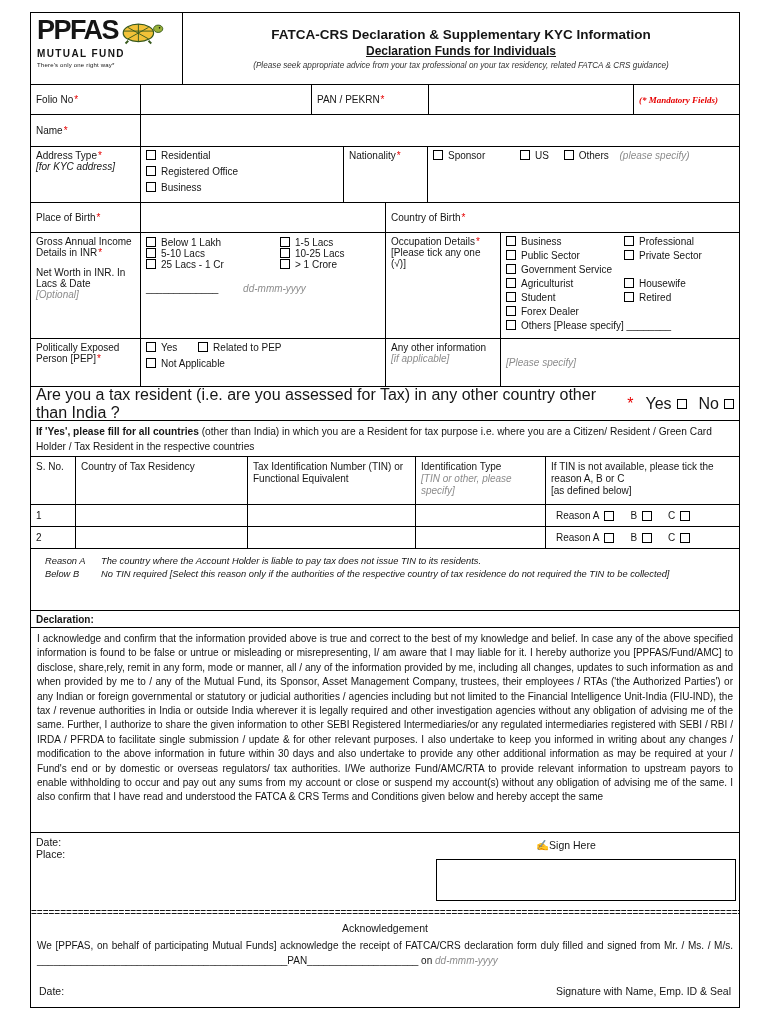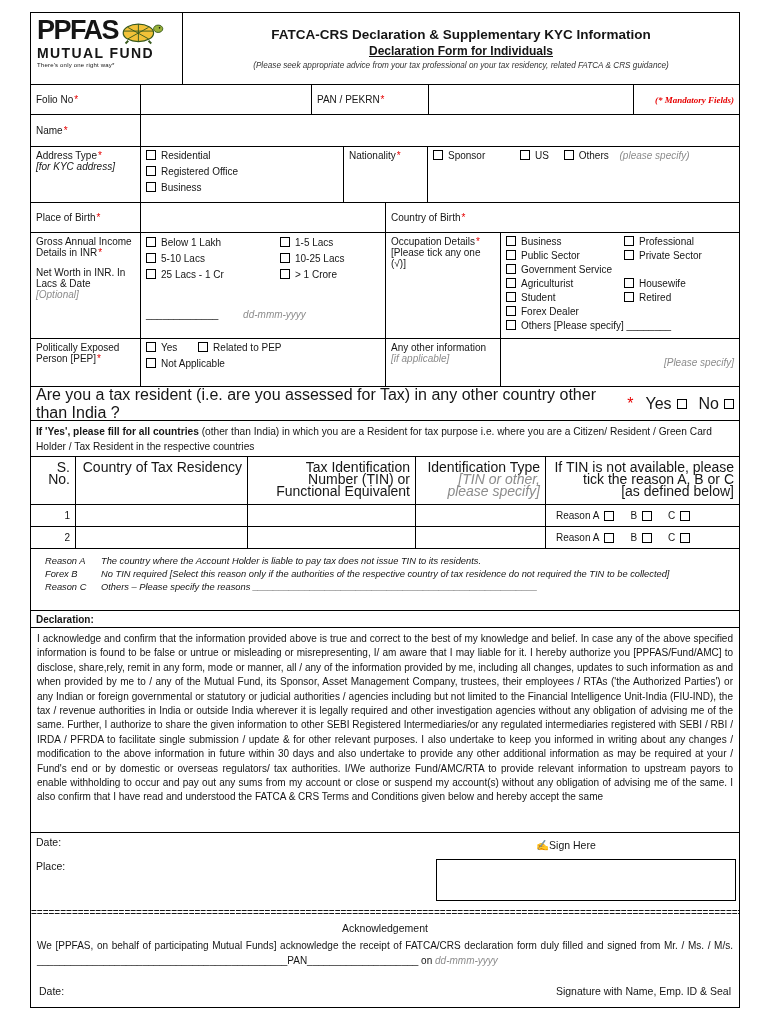--- a/index.html
+++ b/index.html
@@ -4,50 +4,50 @@
 <style>
   *{margin:0;padding:0;box-sizing:border-box}
   html,body{width:770px;height:1024px;background:#fff}
   body{font-family:"Liberation Sans",sans-serif;color:#151515;position:relative;overflow:hidden}
   .form{position:absolute;left:30px;top:12px;width:710px;height:996px;border:1.7px solid #000;display:flex;flex-direction:column;font-size:10px;background:#fff}
   .row{display:flex;border-bottom:1px solid #000;flex:0 0 auto}
   .row.nb{border-bottom:none}
   .cell{border-right:1px solid #000;padding:3px 5px;position:relative}
   .cell:last-child{border-right:none}
   .vc{display:flex;align-items:center}
-  .center{justify-content:flex-end}
+  .center{justify-content:flex-start}
   .b{font-weight:bold}
   .it{font-style:italic}
   .u{}
   .gray{color:#8c8c8c}
   .req{color:#e60000;margin-left:1px}
   .cb{display:inline-block;width:10px;height:10px;border:1.3px solid #000;vertical-align:-1px;margin-right:5px;background:#fff;flex:0 0 auto}
   .cb.after{margin-right:0;margin-left:5px}
   .opt{white-space:nowrap}
   .optline{margin-bottom:5px}
   
   .logo-cell{padding:5px 3px 2px 6px}
   .logo-top{display:flex;align-items:flex-start}
   .ppfas{font-size:27px;font-weight:bold;letter-spacing:-1.5px;line-height:25px}
   .turtle{margin-left:2px;margin-top:1px}
-  .mutual{font-size:14px;font-weight:bold;letter-spacing:1.4px;line-height:13px}
+  .mutual{font-size:10px;font-weight:bold;letter-spacing:1.4px;line-height:13px}
   .tagline{font-size:6px;letter-spacing:.2px;margin-top:2px}
   .title-cell{display:flex;flex-direction:column;align-items:center;justify-content:center;text-align:right;padding:4px;flex:1}
   .f-title{font-size:13.5px;font-weight:bold}
   .f-sub{font-size:12px;font-weight:bold;text-decoration:underline;margin-top:2px}
   .f-note{font-size:8.2px;font-style:italic;color:#333;margin-top:3px}
   .mand{color:#e60000;font-weight:bold;font-style:italic;font-size:9px;font-family:"Liberation Serif",serif}
   
-  .inc-grid{display:grid;grid-template-columns:134px 1fr;row-gap:5px;padding-top:1px}
-  .nw-line{margin-top:29px;white-space:nowrap}
+  .inc-grid{display:grid;grid-template-columns:134px 1fr;padding-top:1px}
+  .nw-line{margin-top:13px;white-space:nowrap}
   .occ-row{display:flex;margin-bottom:3px}
   .occ-l{width:118px;white-space:nowrap}
   .occ-r{flex:1;white-space:nowrap}
   
-  .th{font-size:14px;text-align:right;padding-top:4px;line-height:12px}
+  .th{font-size:10px;text-align:left;padding-top:4px;line-height:12px}
   .rlbl{display:inline-block;width:56px}
   .reasons-cell{font-style:italic;font-size:9.3px;line-height:13px;padding:6px 14px;flex:1}
   .just{text-align:justify;font-size:10px;line-height:14.4px;padding:4px 6px;flex:1}
   .sign-here{position:absolute;left:505px;top:6px;font-size:10.5px}
   .sign-box{position:absolute;left:405px;top:26px;width:300px;height:42px;border:1.2px solid #000}
   .ack{flex:1;display:flex;flex-direction:column}
   .divider{white-space:nowrap;overflow:hidden;font-size:10px;line-height:12px;margin-top:2px}
   .ack-title{text-align:center;font-size:10.5px;margin-top:3px}
   .ack-text{padding:5px 6px 0;text-align:justify;font-size:10px;line-height:14.5px}
   .ack-bottom{display:flex;justify-content:space-between;padding:0 8px 10px;font-size:10.5px}
@@ -69,21 +69,21 @@
             <circle cx="43" cy="9.5" r="0.9" fill="#111"></circle>
             <path d="M9 23.5 l-3 3 M31 23.5 l3 3" stroke="#37591d" stroke-width="2"></path>
           </svg>
         </span>
       </div>
       <div class="mutual">MUTUAL FUND</div>
       <div class="tagline">There's only one right way*</div>
     </div>
     <div class="cell title-cell">
       <div class="f-title">FATCA-CRS Declaration &amp; Supplementary KYC Information</div>
-      <div class="f-sub">Declaration Form for Individuals</div>
+      <div class="f-sub">Declaration Funds for Individuals</div>
       <div class="f-note">(Please seek appropriate advice from your tax professional on your tax residency, related FATCA &amp; CRS guidance)</div>
     </div>
   </div>
 
   <div class="row" style="height:30px">
     <div class="cell vc" style="width:110px">
       <span>Folio No</span>
         <span class="req">*</span>
     </div>
     <div class="cell" style="width:171px"></div>
@@ -271,41 +271,40 @@
       <span style="margin-left:16px">B</span>
         <span class="cb after"></span>
       <span style="margin-left:16px">C</span>
         <span class="cb after"></span>
     </div>
   </div>
 
   <div class="row" style="height:62px">
     <div class="cell reasons-cell">
       <div><span class="rlbl">Reason A</span><span>The country where the Account Holder is liable to pay tax does not issue TIN to its residents.</span></div>
-      <div><span class="rlbl">Forex B</span><span>No TIN required [Select this reason only if the authorities of the respective country of tax residence do not required the TIN to be collected]</span></div>
-      <div><span class="rlbl">Reason C</span><span>Others – Please specify the reasons _______________________________________________________</span></div>
+      <div><span class="rlbl">Below B</span><span>No TIN required [Select this reason only if the authorities of the respective country of tax residence do not required the TIN to be collected]</span></div>
     </div>
   </div>
 
   <div class="row" style="height:17px">
     <div class="cell vc b" style="flex:1">
       <span>Declaration:</span>
     </div>
   </div>
 
   <div class="row" style="height:205px">
     <div class="cell just">
       <span>I acknowledge and confirm that the information provided above is true and correct to the best of my knowledge and belief. In case any of the above specified information is found to be false or untrue or misleading or misrepresenting, I/ am aware that I may liable for it. I hereby authorize you [PPFAS/Fund/AMC] to disclose, share,rely, remit in any form, mode or manner, all / any of the information provided by me, including all changes, updates to such information as and when provided by me to / any of the Mutual Fund, its Sponsor, Asset Management Company, trustees, their employees / RTAs ('the Authorized Parties') or any Indian or foreign governmental or statutory or judicial authorities / agencies including but not limited to the Financial Intelligence Unit-India (FIU-IND), the tax / revenue authorities in India or outside India wherever it is legally required and other investigation agencies without any obligation of advising me of the same. Further, I authorize to share the given information to other SEBI Registered Intermediaries/or any regulated intermediaries registered with SEBI / RBI / IRDA / PFRDA to facilitate single submission / update &amp; for other relevant purposes. I also undertake to keep you informed in writing about any changes / modification to the above information in future within 30 days and also undertake to provide any other additional information as may be required at your / Fund's end or by domestic or overseas regulators/ tax authorities. I/We authorize Fund/AMC/RTA to provide relevant information to upstream payors to enable withholding to occur and pay out any sums from my account or close or suspend my account(s) without any obligation of advising me of the same. I also confirm that I have read and understood the FATCA &amp; CRS Terms and Conditions given below and hereby accept the same</span>
     </div>
   </div>
 
   <div class="row nb" style="height:72px;position:relative">
     <div class="cell" style="flex:1;border-right:none;font-size:10.5px">
       <div>Date:</div>
-      <div style="margin-top:12px">Place:</div>
+      <div style="margin-top:0">Place:</div>
     </div>
     <div class="sign-here">
       <span>✍</span><span>Sign Here</span>
     </div>
     <div class="sign-box"></div>
   </div>
 
   <div class="ack">
     <div class="divider">==================================================================================================================================</div>
     <div class="ack-title"><span class="u">Acknowledgement</span></div>

